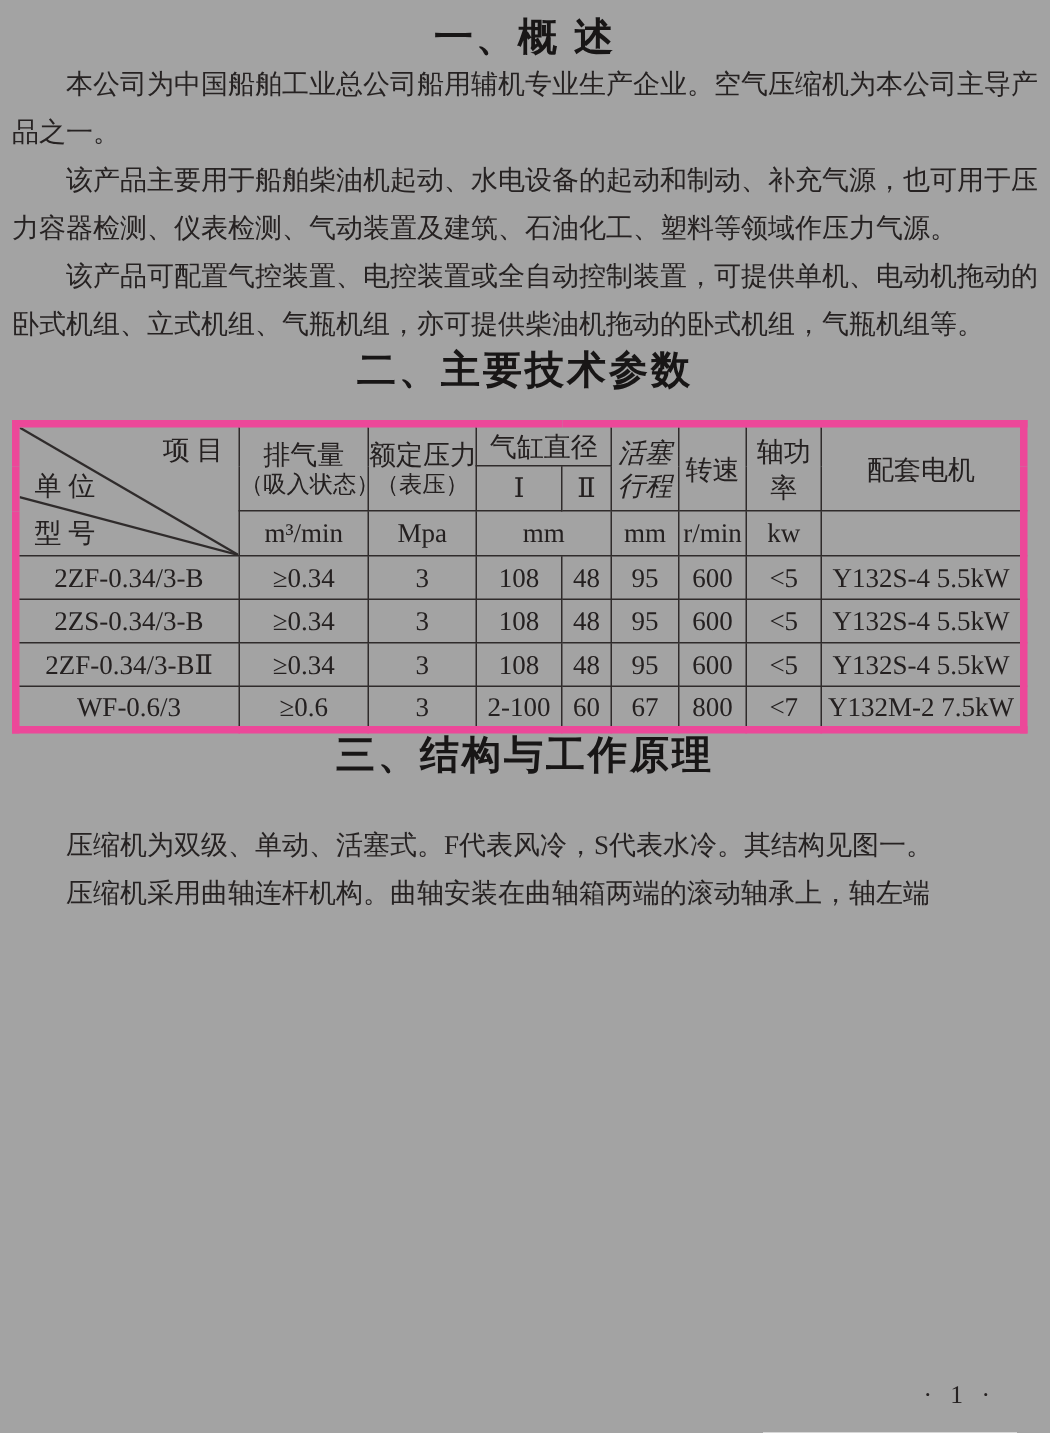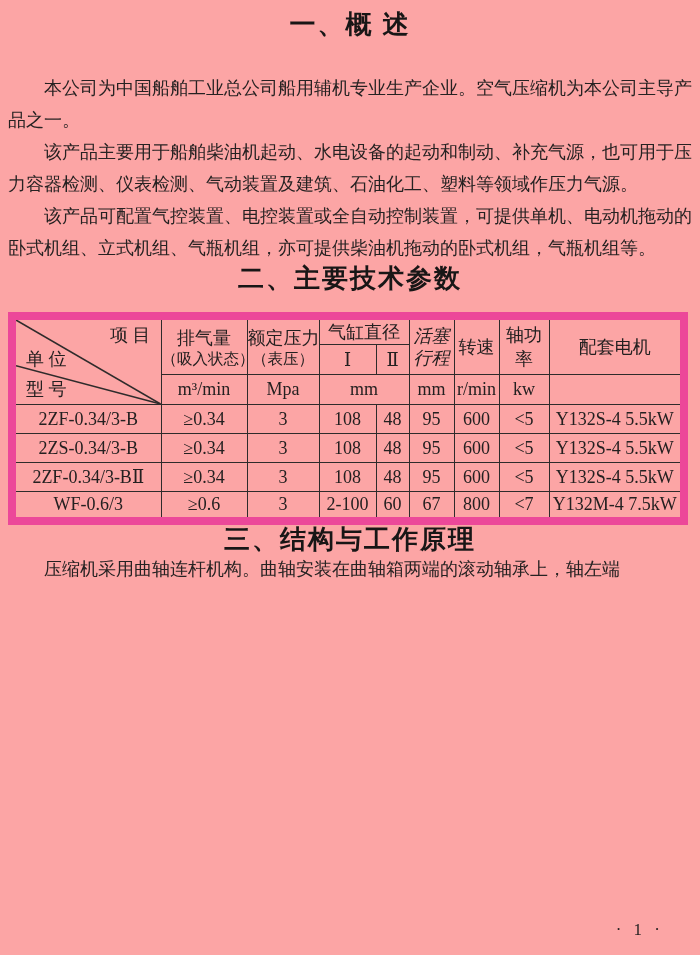--- a/index.html
+++ b/index.html
@@ -1,21 +1,21 @@
 <!DOCTYPE html>
 <html><head>
 <meta charset="utf-8">
 <style>
   * { margin: 0; padding: 0; box-sizing: border-box; }
   html, body { background: #ffffff; }
   .page {
     position: relative;
     width: 700px;
     height: 955px;
-    background: #fca5a5;
+    background: #a3a3a3;
     color: #1e1c1c;
     font-family: "Liberation Serif", "DejaVu Serif", serif;
     overflow: hidden;
   }
   .content { padding: 0 8px; }
   .section-title {
     font-family: "Liberation Sans", "DejaVu Sans", sans-serif;
     font-weight: 700;
     font-size: 26px;
     line-height: 28px;
@@ -26,41 +26,41 @@
   #title-1 { margin-top: 10px; }
   #title-2 { }
   #title-3 { }
   .body-par {
     font-size: 18px;
     line-height: 32px;
     text-align: justify;
     text-indent: 2em;
     color: #262222;
   }
-  .par-group-1 { margin-top: 34px; }
+  .par-group-1 { margin-top: 2px; }
   .par-group-3 { margin-top: 30px; }
 
   
   table.spec {
     margin-top: 20px;
     width: 672px;
     border-collapse: collapse;
     table-layout: fixed;
     font-family: "Liberation Serif", "DejaVu Serif", serif;
     color: #242020;
   }
   table.spec td {
     border: 1.6px solid #2f2b2b;
     text-align: center;
     vertical-align: middle;
     font-size: 18px;
     padding: 0;
     overflow: hidden;
   }
-  table.spec { border: 8px solid #ec4899; }
+  table.spec { border: 5px solid #ec4899; }
   tr.h-top td    { height: 28px; }
   tr.h-sub td    { height: 30px; }
   tr.h-units td  { height: 30px; }
   tr.data td     { height: 29px; }
   .hdr-note { display: block; font-size: 15.5px; white-space: nowrap; line-height: 19px; }
   .hdr-main { display: block; line-height: 22px; white-space: nowrap; }
   .two-line span { display: block; line-height: 22px; font-style: italic; }
 
   
   td.corner { position: relative; padding: 0; }
@@ -180,24 +180,25 @@
       </tr>
       <tr class="data">
         <td>WF-0.6/3</td>
         <td>≥0.6</td>
         <td>3</td>
         <td>2-100</td>
         <td>60</td>
         <td>67</td>
         <td>800</td>
         <td>&lt;7</td>
-        <td>Y132M-4 7.5kW</td>
+        <td>Y132M-2 7.5kW</td>
       </tr>
     </tbody>
       </table>
 
     <div class="section-title" id="title-3">三、结构与工作原理</div>
+    <p class="body-par par-group-3">压缩机为双级、单动、活塞式。F代表风冷，S代表水冷。其结构见图一。</p>
     <p class="body-par">压缩机采用曲轴连杆机构。曲轴安装在曲轴箱两端的滚动轴承上，轴左端</p>
 
   </div>
 
   <div class="page-number">· 1 ·</div>
 </div>
 
 </body></html>

